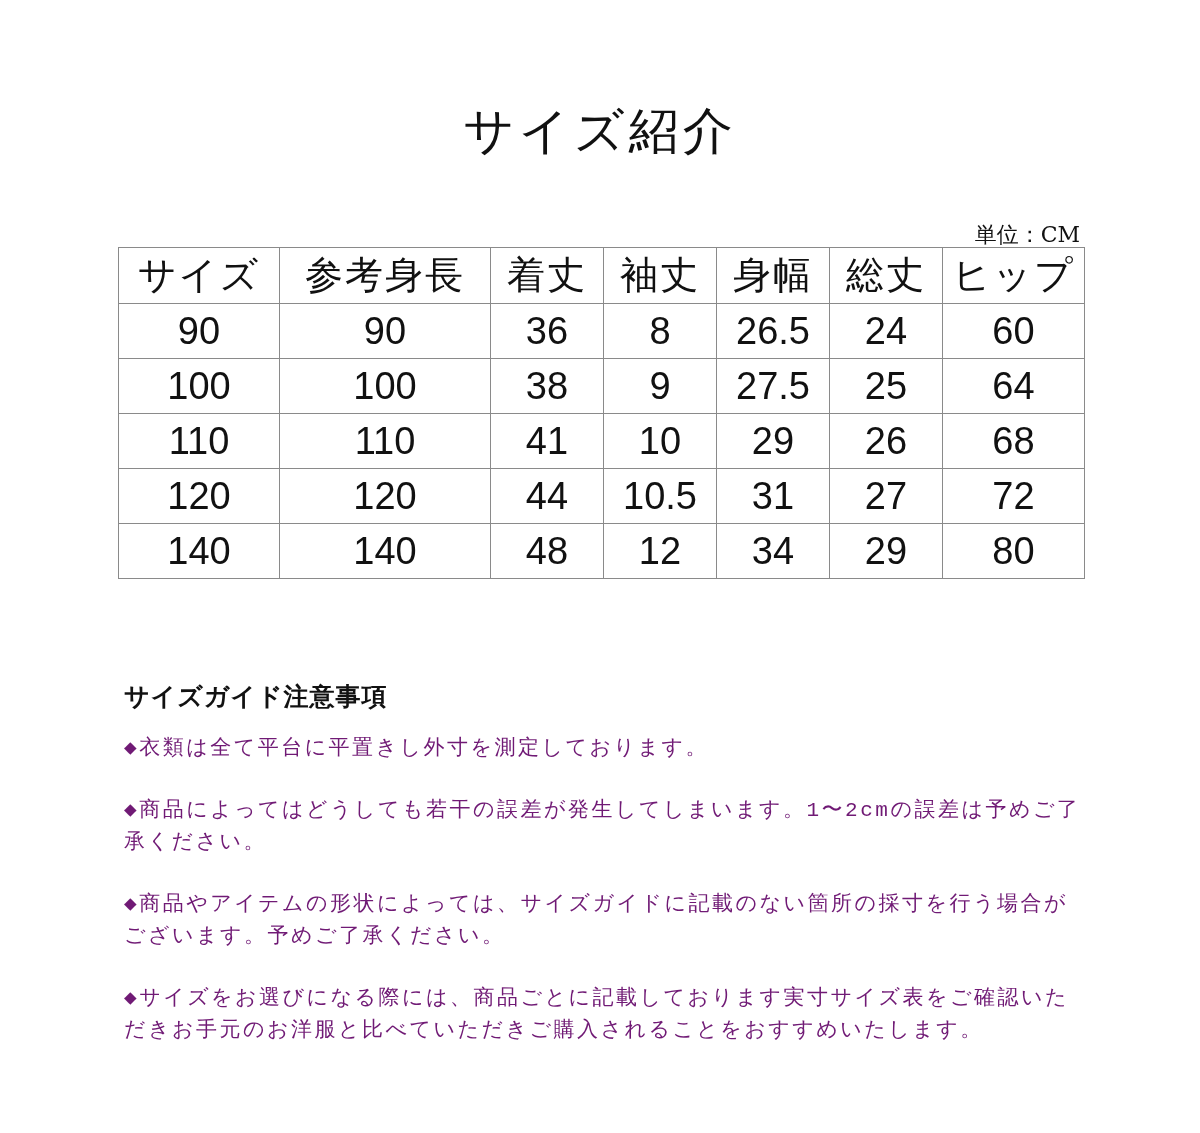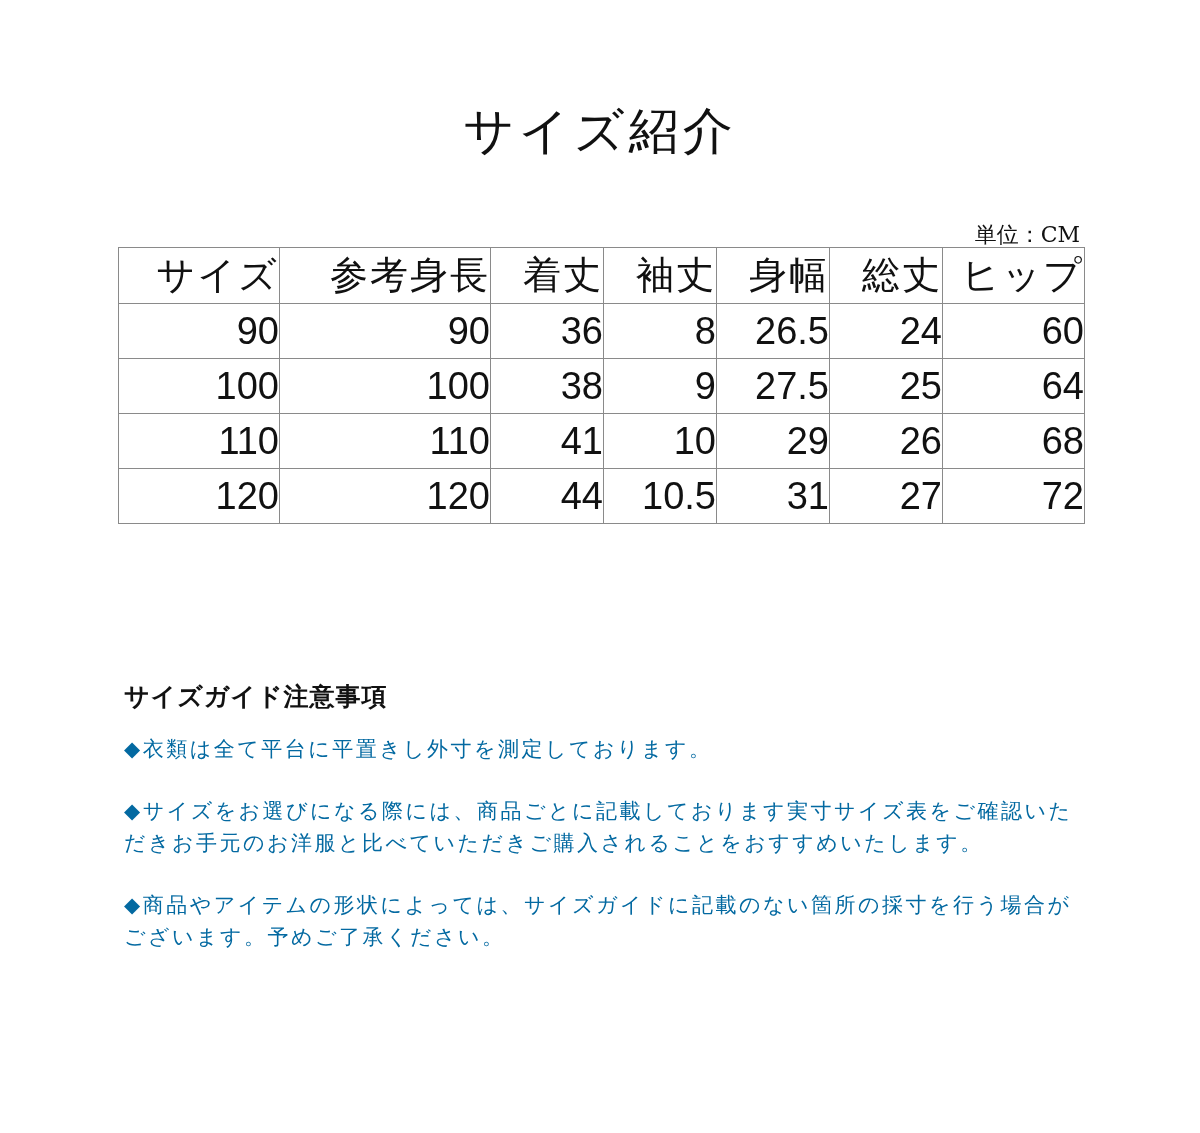--- a/index.html
+++ b/index.html
@@ -2,28 +2,28 @@
 <html><head>
 <meta charset="utf-8">
 <style>
   html, body { margin: 0; padding: 0; background: #ffffff; }
   body { width: 1200px; height: 1133px; position: relative; overflow: hidden;
          font-family: "DejaVu Serif", "Liberation Serif", serif; color: #111; }
   .title { position: absolute; left: 0; top: 98px; width: 1200px; text-align: center;
            font-size: 50px; letter-spacing: 4px; font-weight: normal; margin: 0; }
   .unit { position: absolute; right: 120px; top: 220px; font-size: 22px; }
   table.size { position: absolute; left: 118px; top: 247px; border-collapse: collapse; }
-  table.size th, table.size td { border: 1.5px solid #8a8a8a; text-align: right; padding: 0;
+  table.size th, table.size td { border: 1.5px solid #8a8a8a; text-align: center; padding: 0;
            height: 54px; font-weight: normal; }
   table.size th { font-size: 38px; height: 55px; letter-spacing: 2px; }
   table.size td { font-size: 38px; font-family: Liberation Sans, sans-serif; }
   .c1{width:160px}.c2{width:210px}.c3{width:112px}.c4{width:112px}.c5{width:112px}.c6{width:112px}.c7{width:141px}
   .notes { position: absolute; left: 124px; top: 680px; width: 960px; }
   .notes-title { font-size: 25px; font-weight: bold; margin: 0 0 20px 0; letter-spacing: 1px; }
-  .note { font-size: 21px; line-height: 32px; margin: 0 0 30px 0; letter-spacing: 2.5px; color: #0369a1; }
+  .note { font-size: 21px; line-height: 32px; margin: 0 0 30px 0; letter-spacing: 2.5px; color: #701a75; font-family: Liberation Mono, monospace; }
 </style>
 </head>
 <body>
 
 <h1 class="title">サイズ紹介</h1>
 <div class="unit">単位：CM</div>
 
 <table class="size">
   <thead>
     <tr>
@@ -66,21 +66,31 @@
     </tr>
     <tr>
       <td>120</td>
       <td>120</td>
       <td>44</td>
       <td>10.5</td>
       <td>31</td>
       <td>27</td>
       <td>72</td>
     </tr>
+    <tr>
+      <td>140</td>
+      <td>140</td>
+      <td>48</td>
+      <td>12</td>
+      <td>34</td>
+      <td>29</td>
+      <td>80</td>
+    </tr>
   </tbody>
 </table>
 
 <div class="notes">
   <div class="notes-title">サイズガイド注意事項</div>
   <p class="note">◆衣類は全て平台に平置きし外寸を測定しております。</p>
+  <p class="note">◆商品によってはどうしても若干の誤差が発生してしまいます。1〜2cmの誤差は予めご了承ください。</p>
+  <p class="note">◆商品やアイテムの形状によっては、サイズガイドに記載のない箇所の採寸を行う場合がございます。予めご了承ください。</p>
   <p class="note">◆サイズをお選びになる際には、商品ごとに記載しております実寸サイズ表をご確認いただきお手元のお洋服と比べていただきご購入されることをおすすめいたします。</p>
-  <p class="note">◆商品やアイテムの形状によっては、サイズガイドに記載のない箇所の採寸を行う場合がございます。予めご了承ください。</p>
 </div>
 
 </body></html>

